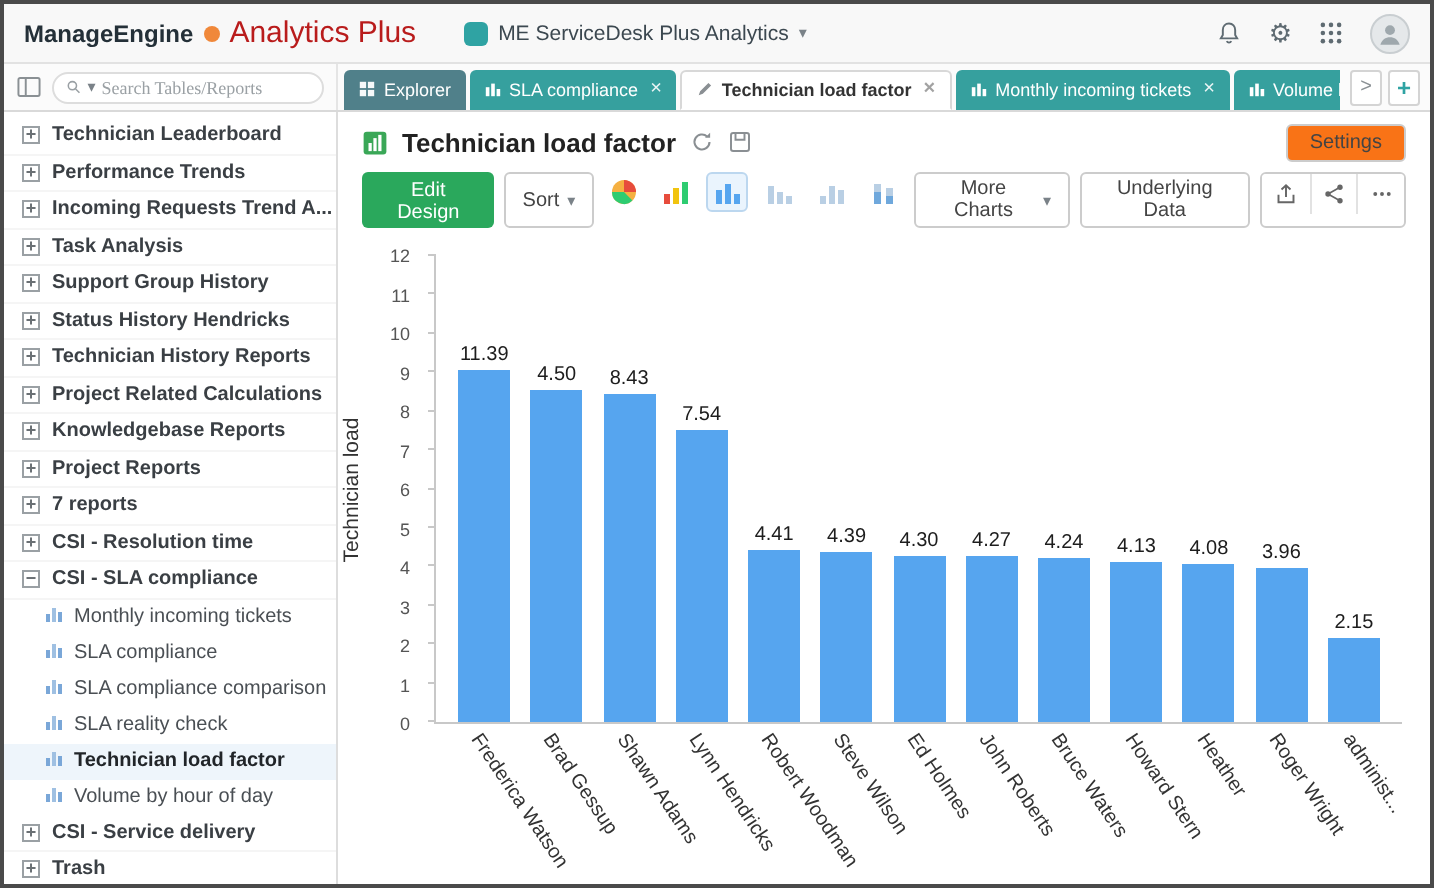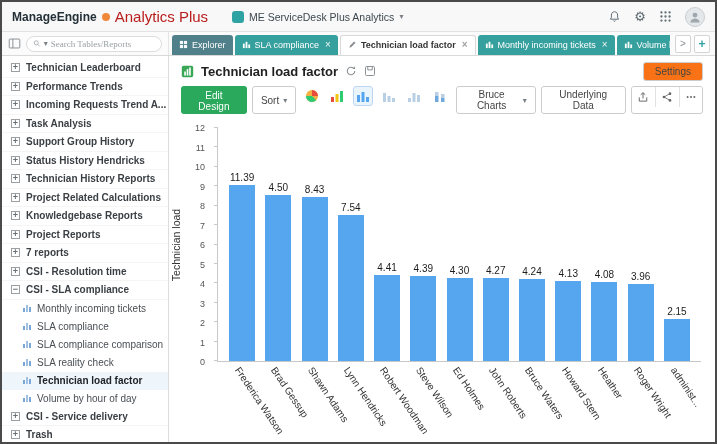--- a/index.html
+++ b/index.html
@@ -377,21 +377,21 @@
         <button class="icon-btn">
           <svg width="14" height="14" viewBox="0 0 14 14">
               <rect x="2" y="7" width="3.5" height="6" fill="#6fa8dc"></rect>
               <rect x="2" y="3" width="3.5" height="4" fill="#b9cfe4"></rect>
               <rect x="8" y="9" width="3.5" height="4" fill="#6fa8dc"></rect>
               <rect x="8" y="5" width="3.5" height="4" fill="#b9cfe4"></rect>
             </svg>
         </button>
 
         <button class="btn">
-          <span>Bruce Charts</span>
+          <span>More Charts</span>
           <span class="caret">▾</span>
         </button>
         <button class="btn">
           <span>Underlying Data</span>
         </button>
 
         <div class="right-group">
           <button class="rg-btn">
             <svg width="12" height="12" viewBox="0 0 16 16">
                 <path d="M8 10V2.5" stroke="#666" stroke-width="1.3" fill="none"></path>

